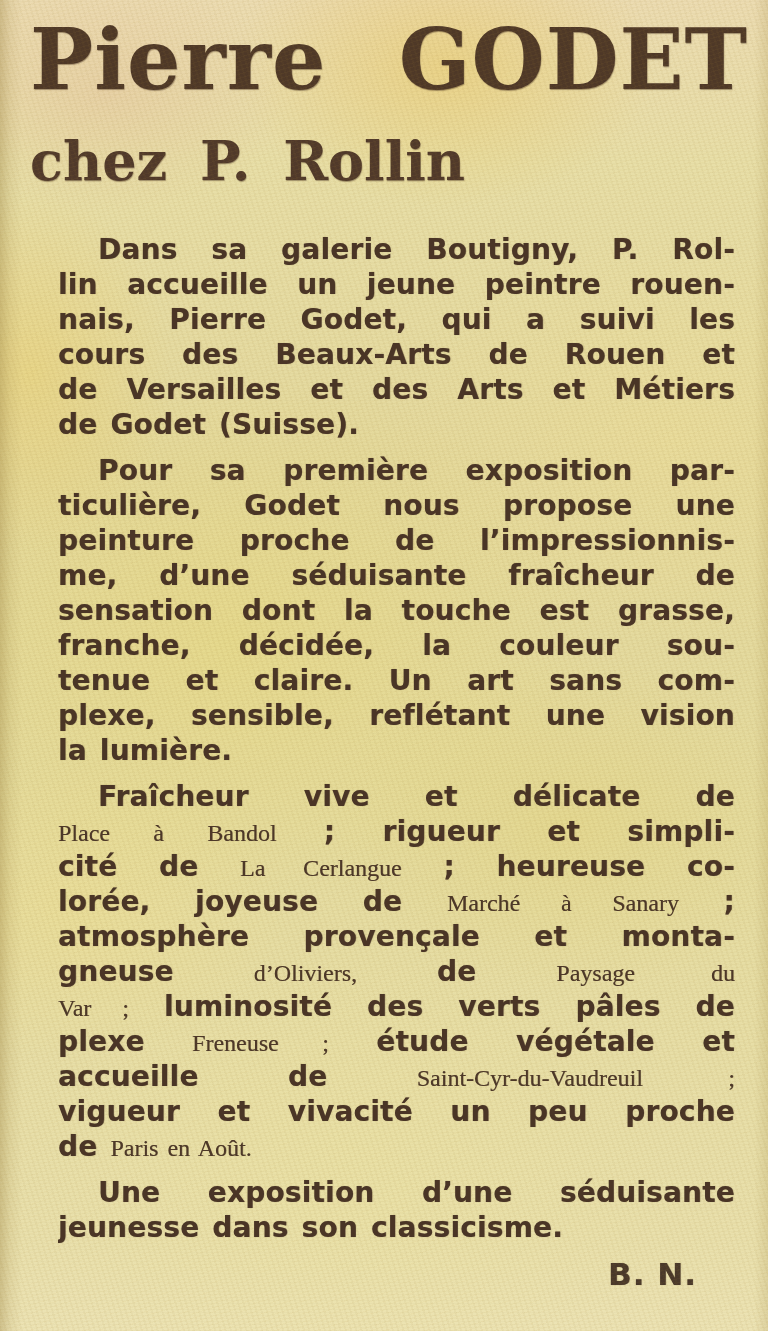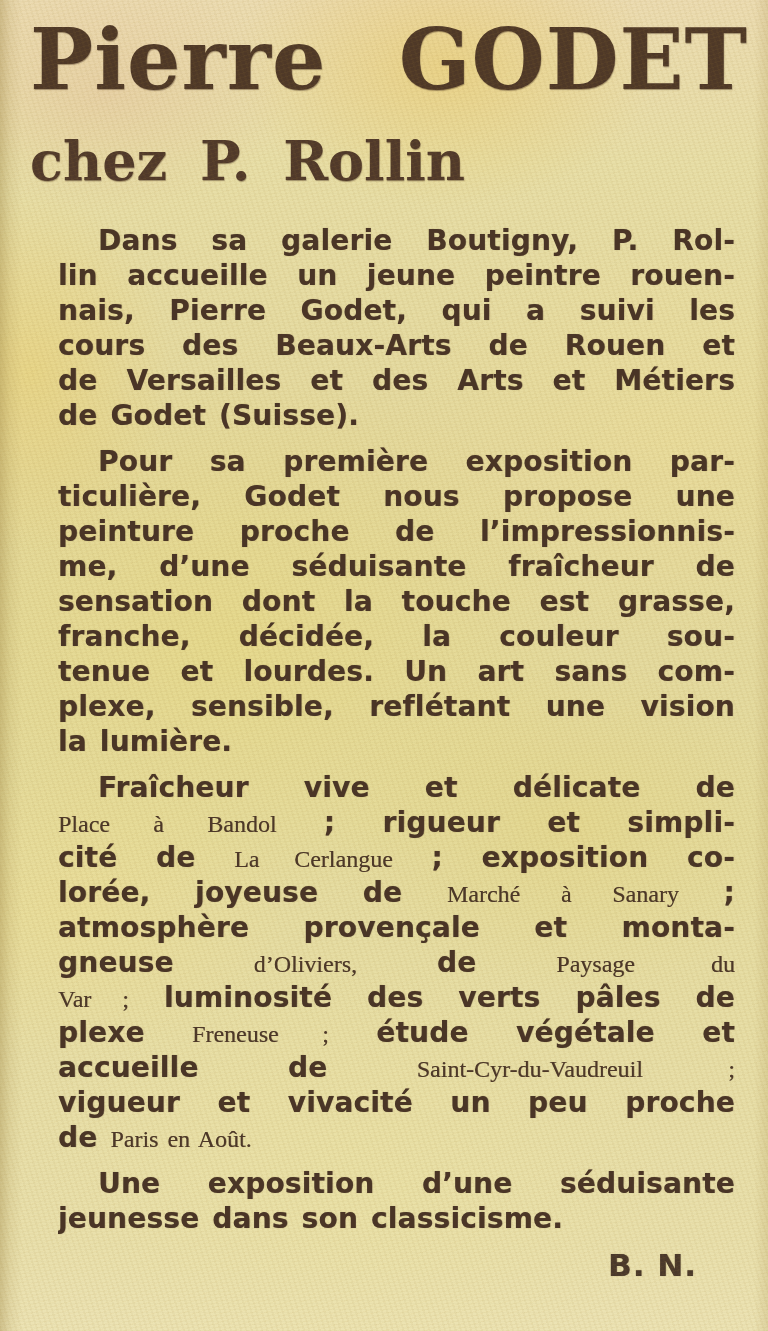--- a/index.html
+++ b/index.html
@@ -57,21 +57,21 @@
     margin: 26px 0 0 -28px;
     font-family: "DejaVu Serif", serif;
     font-weight: 700;
     font-size: 54px;
     line-height: 58px;
     word-spacing: 14px;
     color: #50392a;
     text-shadow: 0.5px 0.7px 1px rgba(70,48,30,.45);
   }
 
-  .body { position: relative; margin-top: 33px; }
+  .body { position: relative; margin-top: 42px; }
   .para { margin: 0 0 11px 0; }
   .line {
     height: 35px;
     line-height: 35px;
     text-align: justify;
     text-align-last: justify;
     overflow: hidden;
     white-space: nowrap;
   }
   .line.last { text-align-last: left; }
@@ -123,28 +123,28 @@
         <div class="line"><span class="seg-sans">de Versailles et des Arts et Métiers</span></div>
         <div class="line last"><span class="seg-sans">de Godet (Suisse).</span></div>
       </div>
       <div class="para">
         <div class="line first"><span class="seg-sans">Pour sa première exposition par-</span></div>
         <div class="line"><span class="seg-sans">ticulière, Godet nous propose une</span></div>
         <div class="line"><span class="seg-sans">peinture proche de l’impressionnis-</span></div>
         <div class="line"><span class="seg-sans">me, d’une séduisante fraîcheur de</span></div>
         <div class="line"><span class="seg-sans">sensation dont la touche est grasse,</span></div>
         <div class="line"><span class="seg-sans">franche, décidée, la couleur sou-</span></div>
-        <div class="line"><span class="seg-sans">tenue et lourdes. Un art sans com-</span></div>
+        <div class="line"><span class="seg-sans">tenue et claire. Un art sans com-</span></div>
         <div class="line"><span class="seg-sans">plexe, sensible, reflétant une vision</span></div>
         <div class="line last"><span class="seg-sans">la lumière.</span></div>
       </div>
       <div class="para">
         <div class="line first"><span class="seg-sans">Fraîcheur vive et délicate de</span></div>
         <div class="line"><span class="seg-serif">Place à Bandol</span><span class="seg-sans"> ; rigueur et simpli-</span></div>
-        <div class="line"><span class="seg-sans">cité de </span><span class="seg-serif">La Cerlangue</span><span class="seg-sans"> ; exposition co-</span></div>
+        <div class="line"><span class="seg-sans">cité de </span><span class="seg-serif">La Cerlangue</span><span class="seg-sans"> ; heureuse co-</span></div>
         <div class="line"><span class="seg-sans">lorée, joyeuse de </span><span class="seg-serif">Marché à Sanary</span><span class="seg-sans"> ;</span></div>
         <div class="line"><span class="seg-sans">atmosphère provençale et monta-</span></div>
         <div class="line"><span class="seg-sans">gneuse </span><span class="seg-serif">d’Oliviers,</span><span class="seg-sans"> de </span><span class="seg-serif">Paysage du</span></div>
         <div class="line"><span class="seg-serif">Var ;</span><span class="seg-sans"> luminosité des verts pâles de</span></div>
         <div class="line"><span class="seg-sans">plexe </span><span class="seg-serif">Freneuse ;</span><span class="seg-sans"> étude végétale et</span></div>
         <div class="line"><span class="seg-sans">accueille de </span><span class="seg-serif">Saint-Cyr-du-Vaudreuil ;</span></div>
         <div class="line"><span class="seg-sans">vigueur et vivacité un peu proche</span></div>
         <div class="line last"><span class="seg-sans">de </span><span class="seg-serif">Paris en Août.</span></div>
       </div>
       <div class="para">

